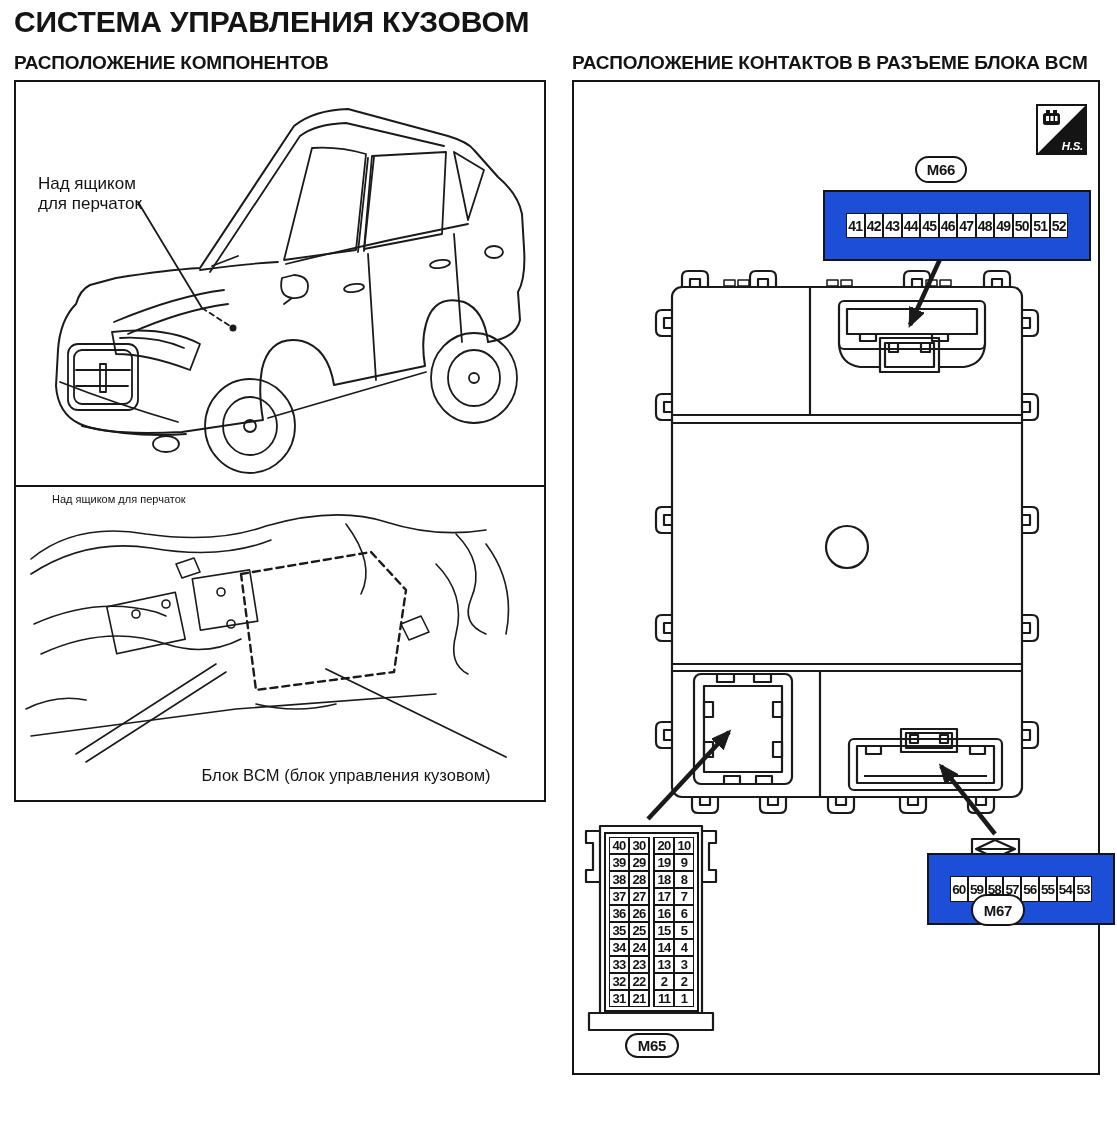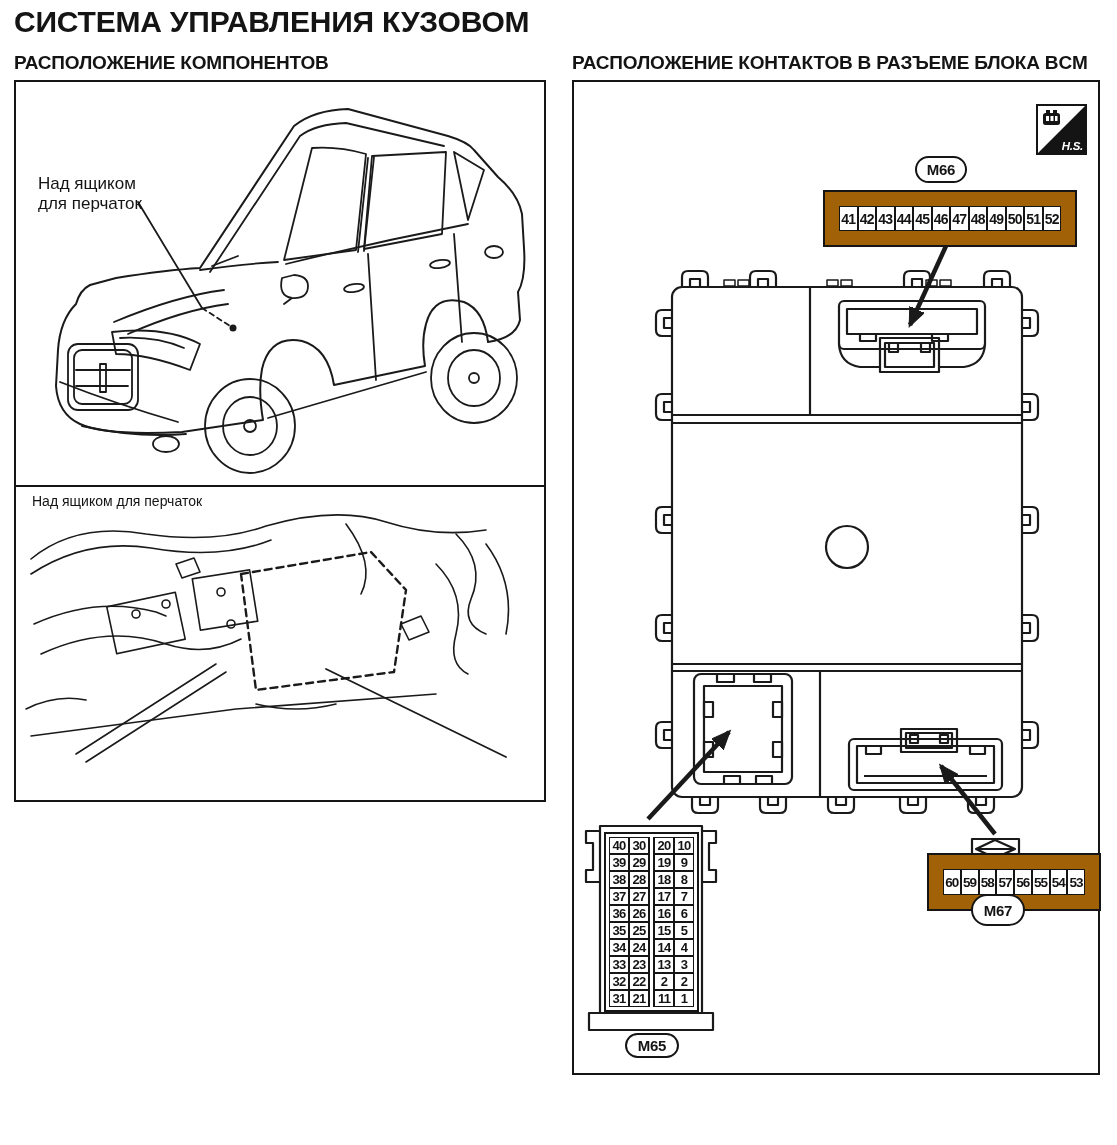--- a/index.html
+++ b/index.html
@@ -10,25 +10,25 @@
   .panel-header{position:absolute;top:52px;font-size:19px;font-weight:bold;letter-spacing:-0.2px;}
   .panel{position:absolute;border:2.5px solid #151515;background:#fff;box-sizing:border-box;}
   #left-panel{left:14px;top:80px;width:532px;height:722px;}
   #right-panel{left:572px;top:80px;width:528px;height:995px;}
   svg{display:block;}
   .lineart{stroke:#1a1a1a;fill:none;}
 
   
   .callout{position:absolute;left:22px;top:92px;font-size:17px;line-height:1.18;}
   .divider{position:absolute;left:0;top:403px;width:100%;border-top:2.2px solid #151515;}
-  .section-label{position:absolute;left:16px;top:411px;font-size:14px;}
+  .section-label{position:absolute;left:36px;top:411px;font-size:11px;}
   .caption{position:absolute;left:120px;top:684px;width:420px;text-align:center;font-size:16.5px;}
 
   
-  .pin-row{position:absolute;display:flex;border:2px solid #151515;padding:14px;background:#a16207;box-sizing:content-box;}
+  .pin-row{position:absolute;display:flex;border:2px solid #151515;padding:21px;background:#1d4ed8;box-sizing:content-box;}
   .pin-cell{display:flex;align-items:center;justify-content:center;font-weight:bold;
             border:1.5px solid #151515;box-sizing:border-box;background:#fff;overflow:hidden;}
   #m66-row{left:249px;top:108px;}
   #m66-row .pin-cell{width:18.5px;height:25px;font-size:14px;letter-spacing:-0.8px;}
   #m67-row{left:353px;top:771px;}
   #m67-row .pin-cell{width:17.75px;height:26px;font-size:13.5px;letter-spacing:-0.8px;}
 
   .m65-grid{position:absolute;left:30px;top:750px;display:grid;
             grid-template-columns:20px 20px 5px 20px 20px;grid-auto-rows:17px;
             border:2.5px solid #151515;padding:3px;background:#fff;box-sizing:content-box;}
@@ -135,20 +135,21 @@
         <path d="M10,205 Q40,190 70,196"></path>
         <path d="M240,200 Q280,210 320,200"></path>
         <path d="M420,60 Q450,90 440,130 Q432,160 452,170"></path>
         <path d="M160,60 l18,-6 l6,14 l-18,6 Z"></path>
         <path d="M385,120 l20,-8 l8,16 l-20,8 Z"></path>
       </g>
       <path d="M225,70 L355,48 L390,86 L378,168 L240,186 Z" stroke-dasharray="7 5" stroke-width="2.4"></path>
       <path d="M310,165 L490,253" stroke-width="1.8"></path>
     </svg>
 
+    <div class="caption">Блок BCM (блок управления кузовом)</div>
   </div>
 
   <div class="panel" id="right-panel">
 
     <svg class="abs lineart" style="left:0;top:0;" width="523" height="990" viewBox="0 0 523 990">
       <defs>
         <marker id="ah" markerWidth="22" markerHeight="18" refX="17" refY="8" orient="auto" markerUnits="userSpaceOnUse">
           <path d="M0,0 L19,8 L0,16 Z" fill="#1a1a1a"></path>
         </marker>
         <g id="cliptop" fill="none">

